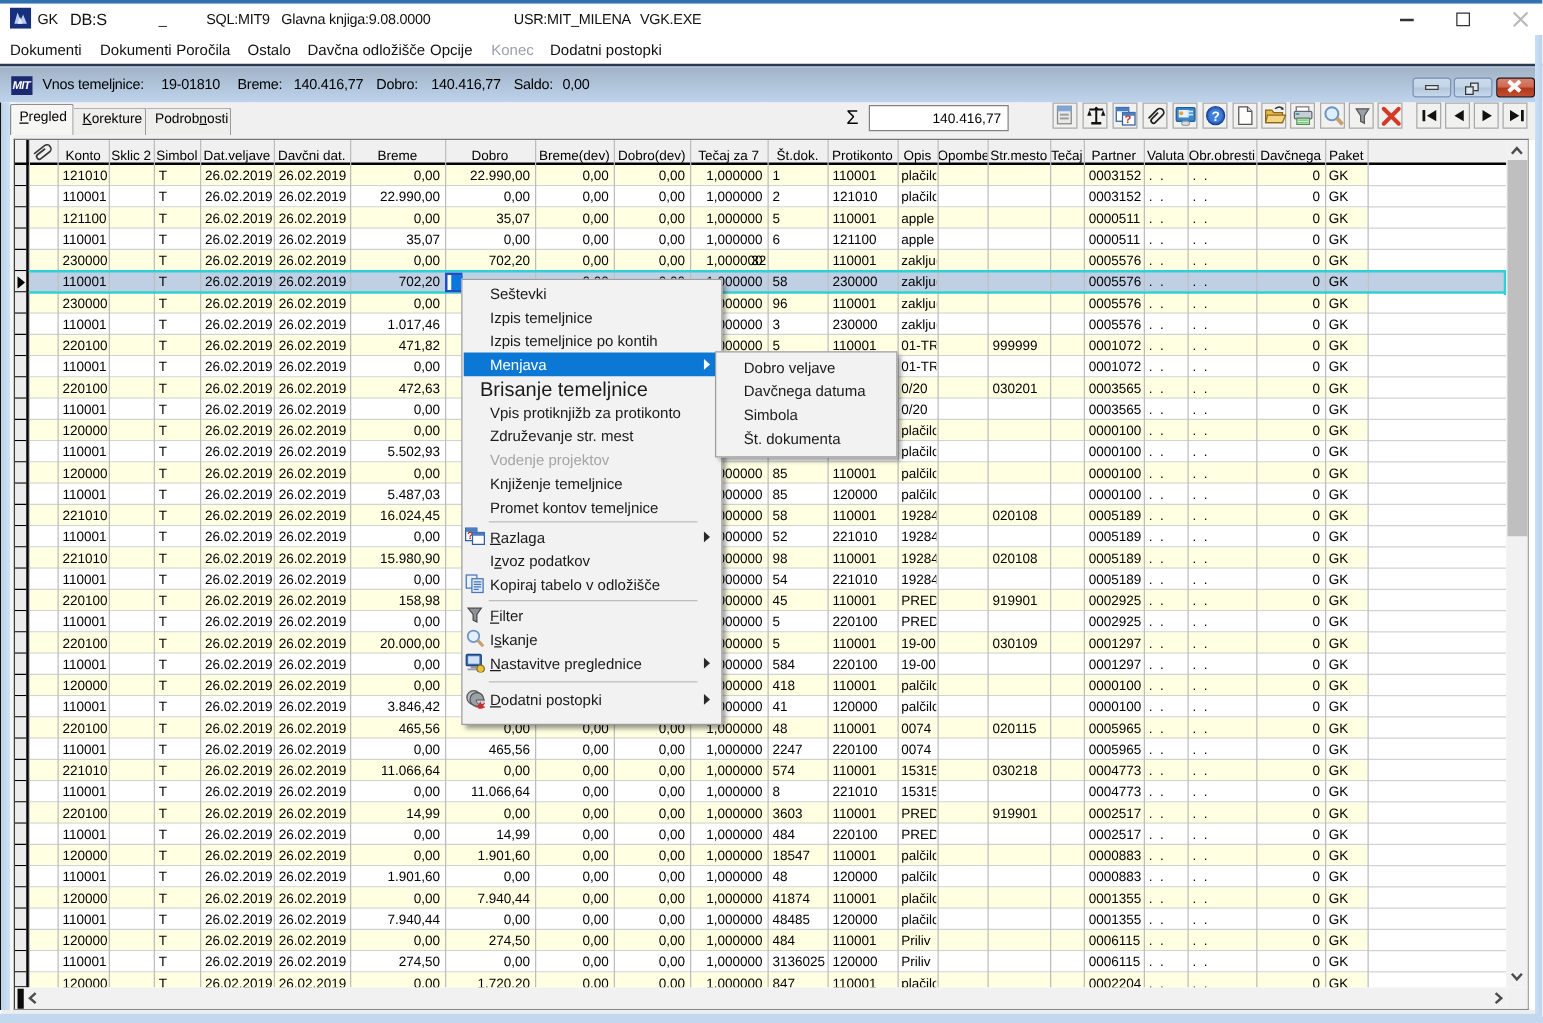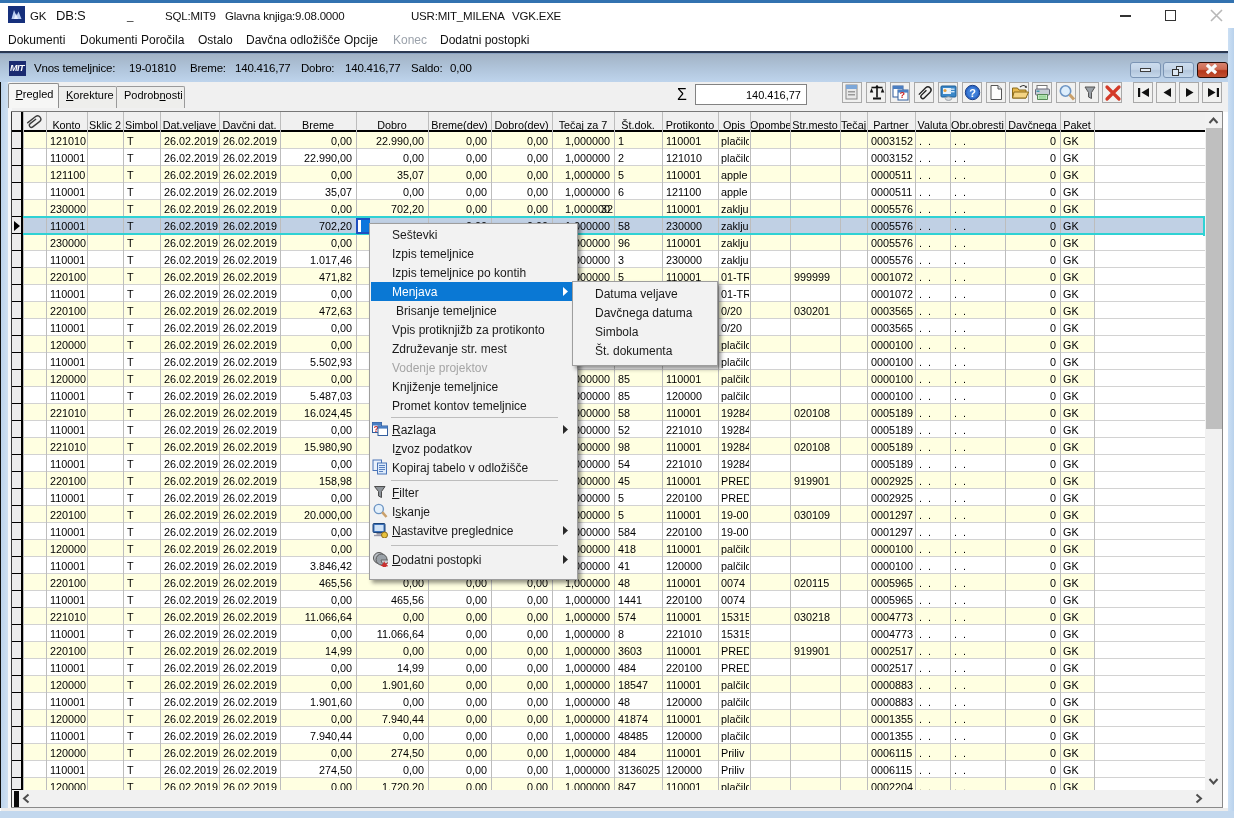--- a/index.html
+++ b/index.html
@@ -777,21 +777,21 @@
     <div style="left:12px;top:591px;width:9px;height:17px;background:#ececec;border-bottom:1px solid #000"></div>
     <div class="c" style="left:50px;top:592px;width:36px">110001</div>
     <div class="c" style="left:127px;top:592px;width:32px">T</div>
     <div class="c" style="left:164px;top:592px;width:54px">26.02.2019</div>
     <div class="c" style="left:223px;top:592px;width:56px">26.02.2019</div>
     <div class="c" style="left:281px;top:592px;width:71px;text-align:right">0,00</div>
     <div class="c" style="left:357px;top:592px;width:67px;text-align:right">465,56</div>
     <div class="c" style="left:429px;top:592px;width:58px;text-align:right">0,00</div>
     <div class="c" style="left:492px;top:592px;width:56px;text-align:right">0,00</div>
     <div class="c" style="left:553px;top:592px;width:57px;text-align:right">1,000000</div>
-    <div class="c" style="left:618px;top:592px;width:43px">1441</div>
+    <div class="c" style="left:618px;top:592px;width:43px">2247</div>
     <div class="c" style="left:666px;top:592px;width:51px">220100</div>
     <div class="c" style="left:721px;top:592px;width:28px">0074</div>
     <div class="c" style="left:871px;top:592px;width:43px">0005965</div>
     <div class="c" style="left:919px;top:592px;width:30px">.  .</div>
     <div class="c" style="left:954px;top:592px;width:50px">.  .</div>
     <div class="c" style="left:1006px;top:592px;width:50px;text-align:right">0</div>
     <div class="c" style="left:1063px;top:592px;width:30px">GK</div>
     <div style="left:23px;top:608px;width:1071px;height:17px;background:#ffffe1"></div>
     <div style="left:23px;top:624px;width:1182px;height:1px;background:#d2d2d2"></div>
     <div style="left:12px;top:608px;width:9px;height:17px;background:#ececec;border-bottom:1px solid #000"></div>
@@ -1067,21 +1067,21 @@
 <div style="left:0px;top:811px;width:1234px;height:7px;background:#c3d8ee"></div>
 <div style="left:369px;top:223px;width:209px;height:357px;background:#f2f2f2;border:1px solid #9e9e9e;box-shadow:3px 3px 4px rgba(0,0,0,0.42)"></div>
 <div class="t" style="left:392px;top:229px;font-size:12px;color:#1a1a1a">Seštevki</div>
 <div class="t" style="left:392px;top:248px;font-size:12px;color:#1a1a1a">Izpis temeljnice</div>
 <div class="t" style="left:392px;top:267px;font-size:12px;color:#1a1a1a">Izpis temeljnice po kontih</div>
 <div style="left:371px;top:282px;width:205px;height:19px;background:#0a78d4"></div>
 <div class="t" style="left:392px;top:286px;font-size:12px;color:#fff">Menjava</div>
 <svg style="left:563px;top:287px" width="6" height="9">
     <polygon points="0,0 0,9 5,4.5" fill="#fff"></polygon>
   </svg>
-<div class="t" style="left:396px;top:305px;font-size:12px;color:#1a1a1a">Brisanje temeljnice</div>
+<div class="t" style="left:384px;top:305px;font-size:16px;color:#1a1a1a">Brisanje temeljnice</div>
 <div class="t" style="left:392px;top:324px;font-size:12px;color:#1a1a1a">Vpis protiknjižb za protikonto</div>
 <div class="t" style="left:392px;top:343px;font-size:12px;color:#1a1a1a">Združevanje str. mest</div>
 <div class="t" style="left:392px;top:362px;font-size:12px;color:#a5a5a5">Vodenje projektov</div>
 <div class="t" style="left:392px;top:381px;font-size:12px;color:#1a1a1a">Knjiženje temeljnice</div>
 <div class="t" style="left:392px;top:400px;font-size:12px;color:#1a1a1a">Promet kontov temeljnice</div>
 <div style="left:391px;top:417px;width:167px;height:1px;background:#bdbdbd"></div>
 <div style="left:372px;top:421px;width:16px;height:16px">
     <svg width="16" height="16">
       <rect x="0.5" y="1.5" width="9" height="10" fill="#fff" stroke="#335e9e"></rect>
       <rect x="0.5" y="1.5" width="9" height="3" fill="#4a7ec2"></rect>
@@ -1137,15 +1137,15 @@
       <circle cx="9.5" cy="8.5" r="5.5" fill="#9aa1a8" stroke="#555"></circle>
       <path d="M9 9 a4 4 0 0 0 8 0 Z" fill="#c8cdd2" stroke="#555" stroke-width="0.8"></path>
       <path d="M12.2 10.2 l1.2 2.2 2.3 -1 -1.1 2.3 2 1.4 -2.6 0.3 0.1 2.5 -1.8 -1.8 -1.9 1.6 0.3 -2.5 -2.5 -0.5 2.2 -1.2 Z" fill="#c93030"></path>
     </svg>
   </div>
 <div class="t" style="left:392px;top:554px;font-size:12px;color:#1a1a1a"><u>D</u>odatni postopki</div>
 <svg style="left:563px;top:555px" width="6" height="9">
     <polygon points="0,0 0,9 5,4.5" fill="#2a2a2a"></polygon>
   </svg>
 <div style="left:572px;top:281px;width:146px;height:85px;background:#f2f2f2;border:1px solid #9e9e9e;box-shadow:3px 3px 4px rgba(0,0,0,0.42)"></div>
-<div class="t" style="left:595px;top:288px;font-size:12px;color:#1a1a1a">Datuma veljave</div>
+<div class="t" style="left:595px;top:288px;font-size:12px;color:#1a1a1a">Dobro veljave</div>
 <div class="t" style="left:595px;top:307px;font-size:12px;color:#1a1a1a">Davčnega datuma</div>
 <div class="t" style="left:595px;top:326px;font-size:12px;color:#1a1a1a">Simbola</div>
 <div class="t" style="left:595px;top:345px;font-size:12px;color:#1a1a1a">Št. dokumenta</div>
 </body></html>

